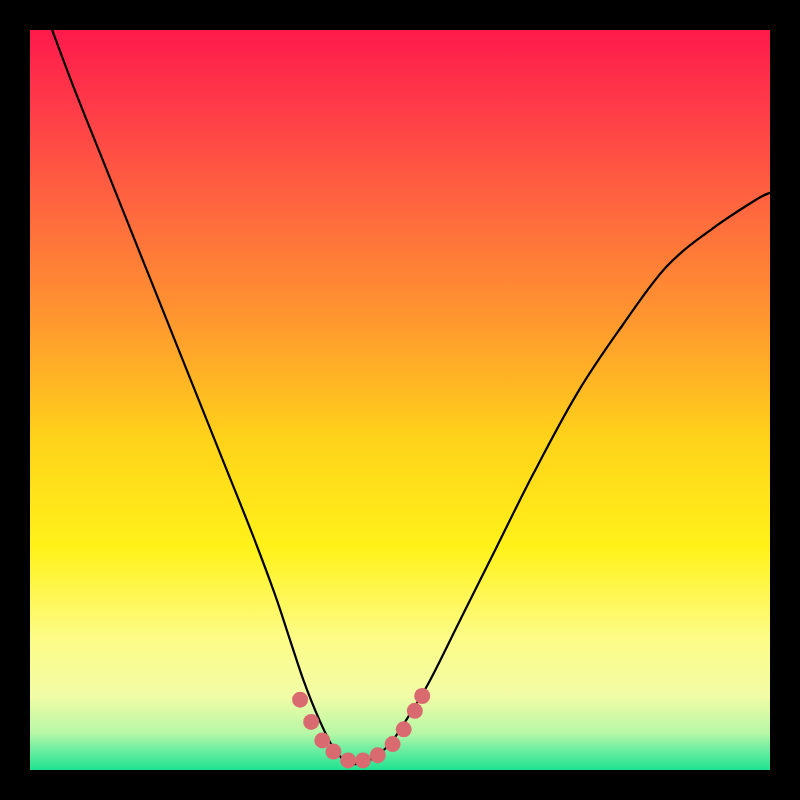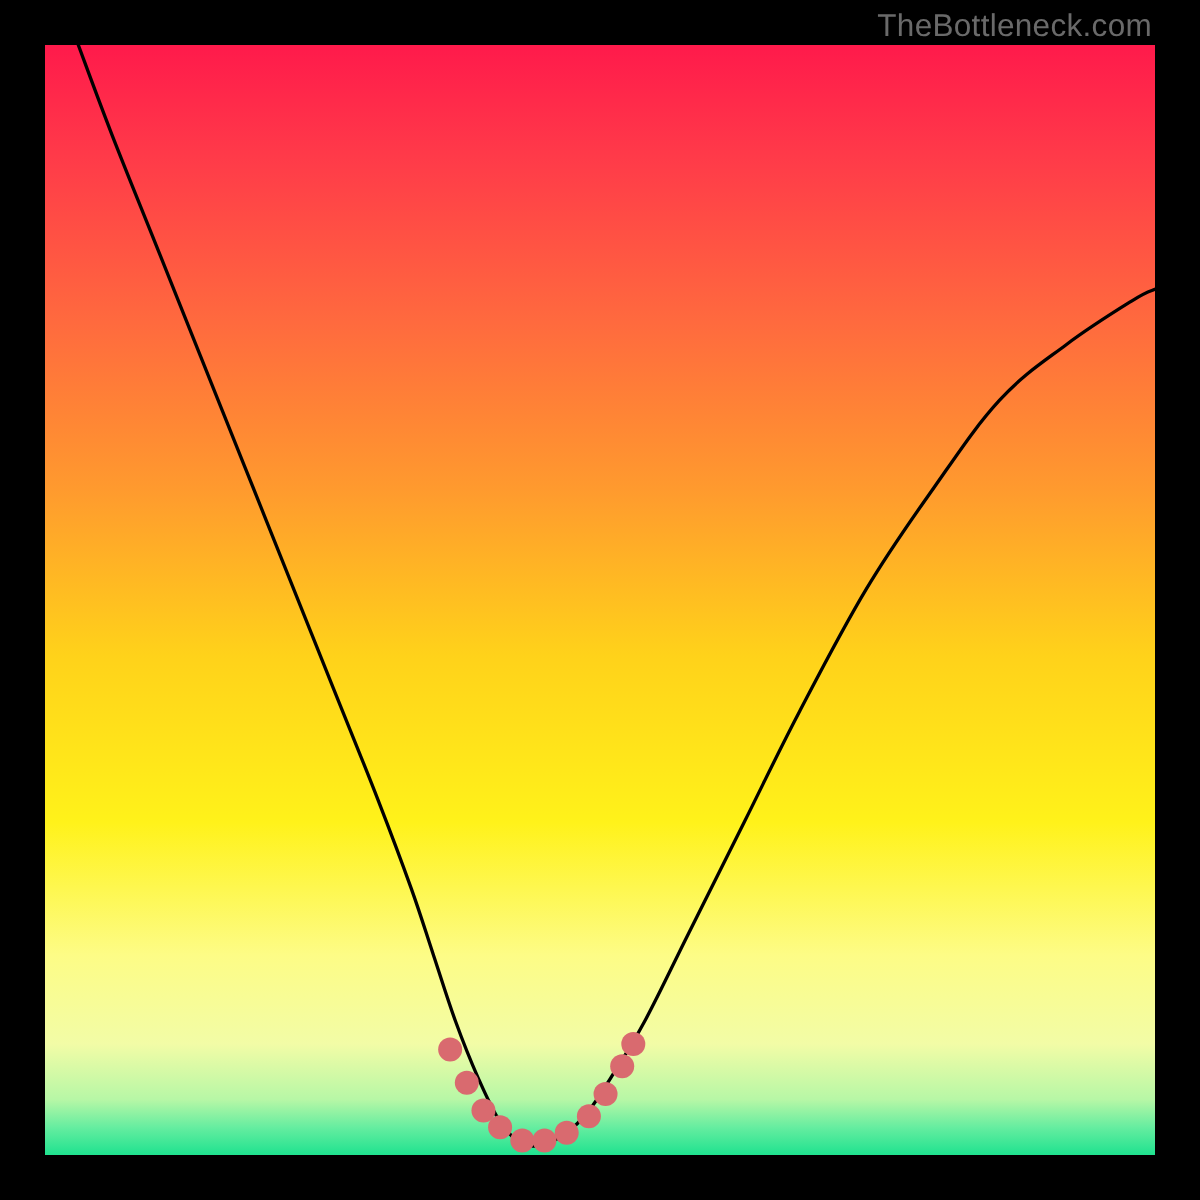--- a/index.html
+++ b/index.html
@@ -81,14 +81,13 @@
           <circle cx="333.00" cy="730.38" r="8" fill="#d96a6f" stroke="#c94f55" stroke-width="0"></circle>
           <circle cx="347.80" cy="725.20" r="8" fill="#d96a6f" stroke="#c94f55" stroke-width="0"></circle>
           <circle cx="362.60" cy="714.10" r="8" fill="#d96a6f" stroke="#c94f55" stroke-width="0"></circle>
           <circle cx="373.70" cy="699.30" r="8" fill="#d96a6f" stroke="#c94f55" stroke-width="0"></circle>
           <circle cx="384.80" cy="680.80" r="8" fill="#d96a6f" stroke="#c94f55" stroke-width="0"></circle>
           <circle cx="392.20" cy="666.00" r="8" fill="#d96a6f" stroke="#c94f55" stroke-width="0"></circle>
         </g>
     </svg>
   </div>
 
-  <div class="watermark">TheBottleneck.com</div>
 </div>
 
 </body></html>

